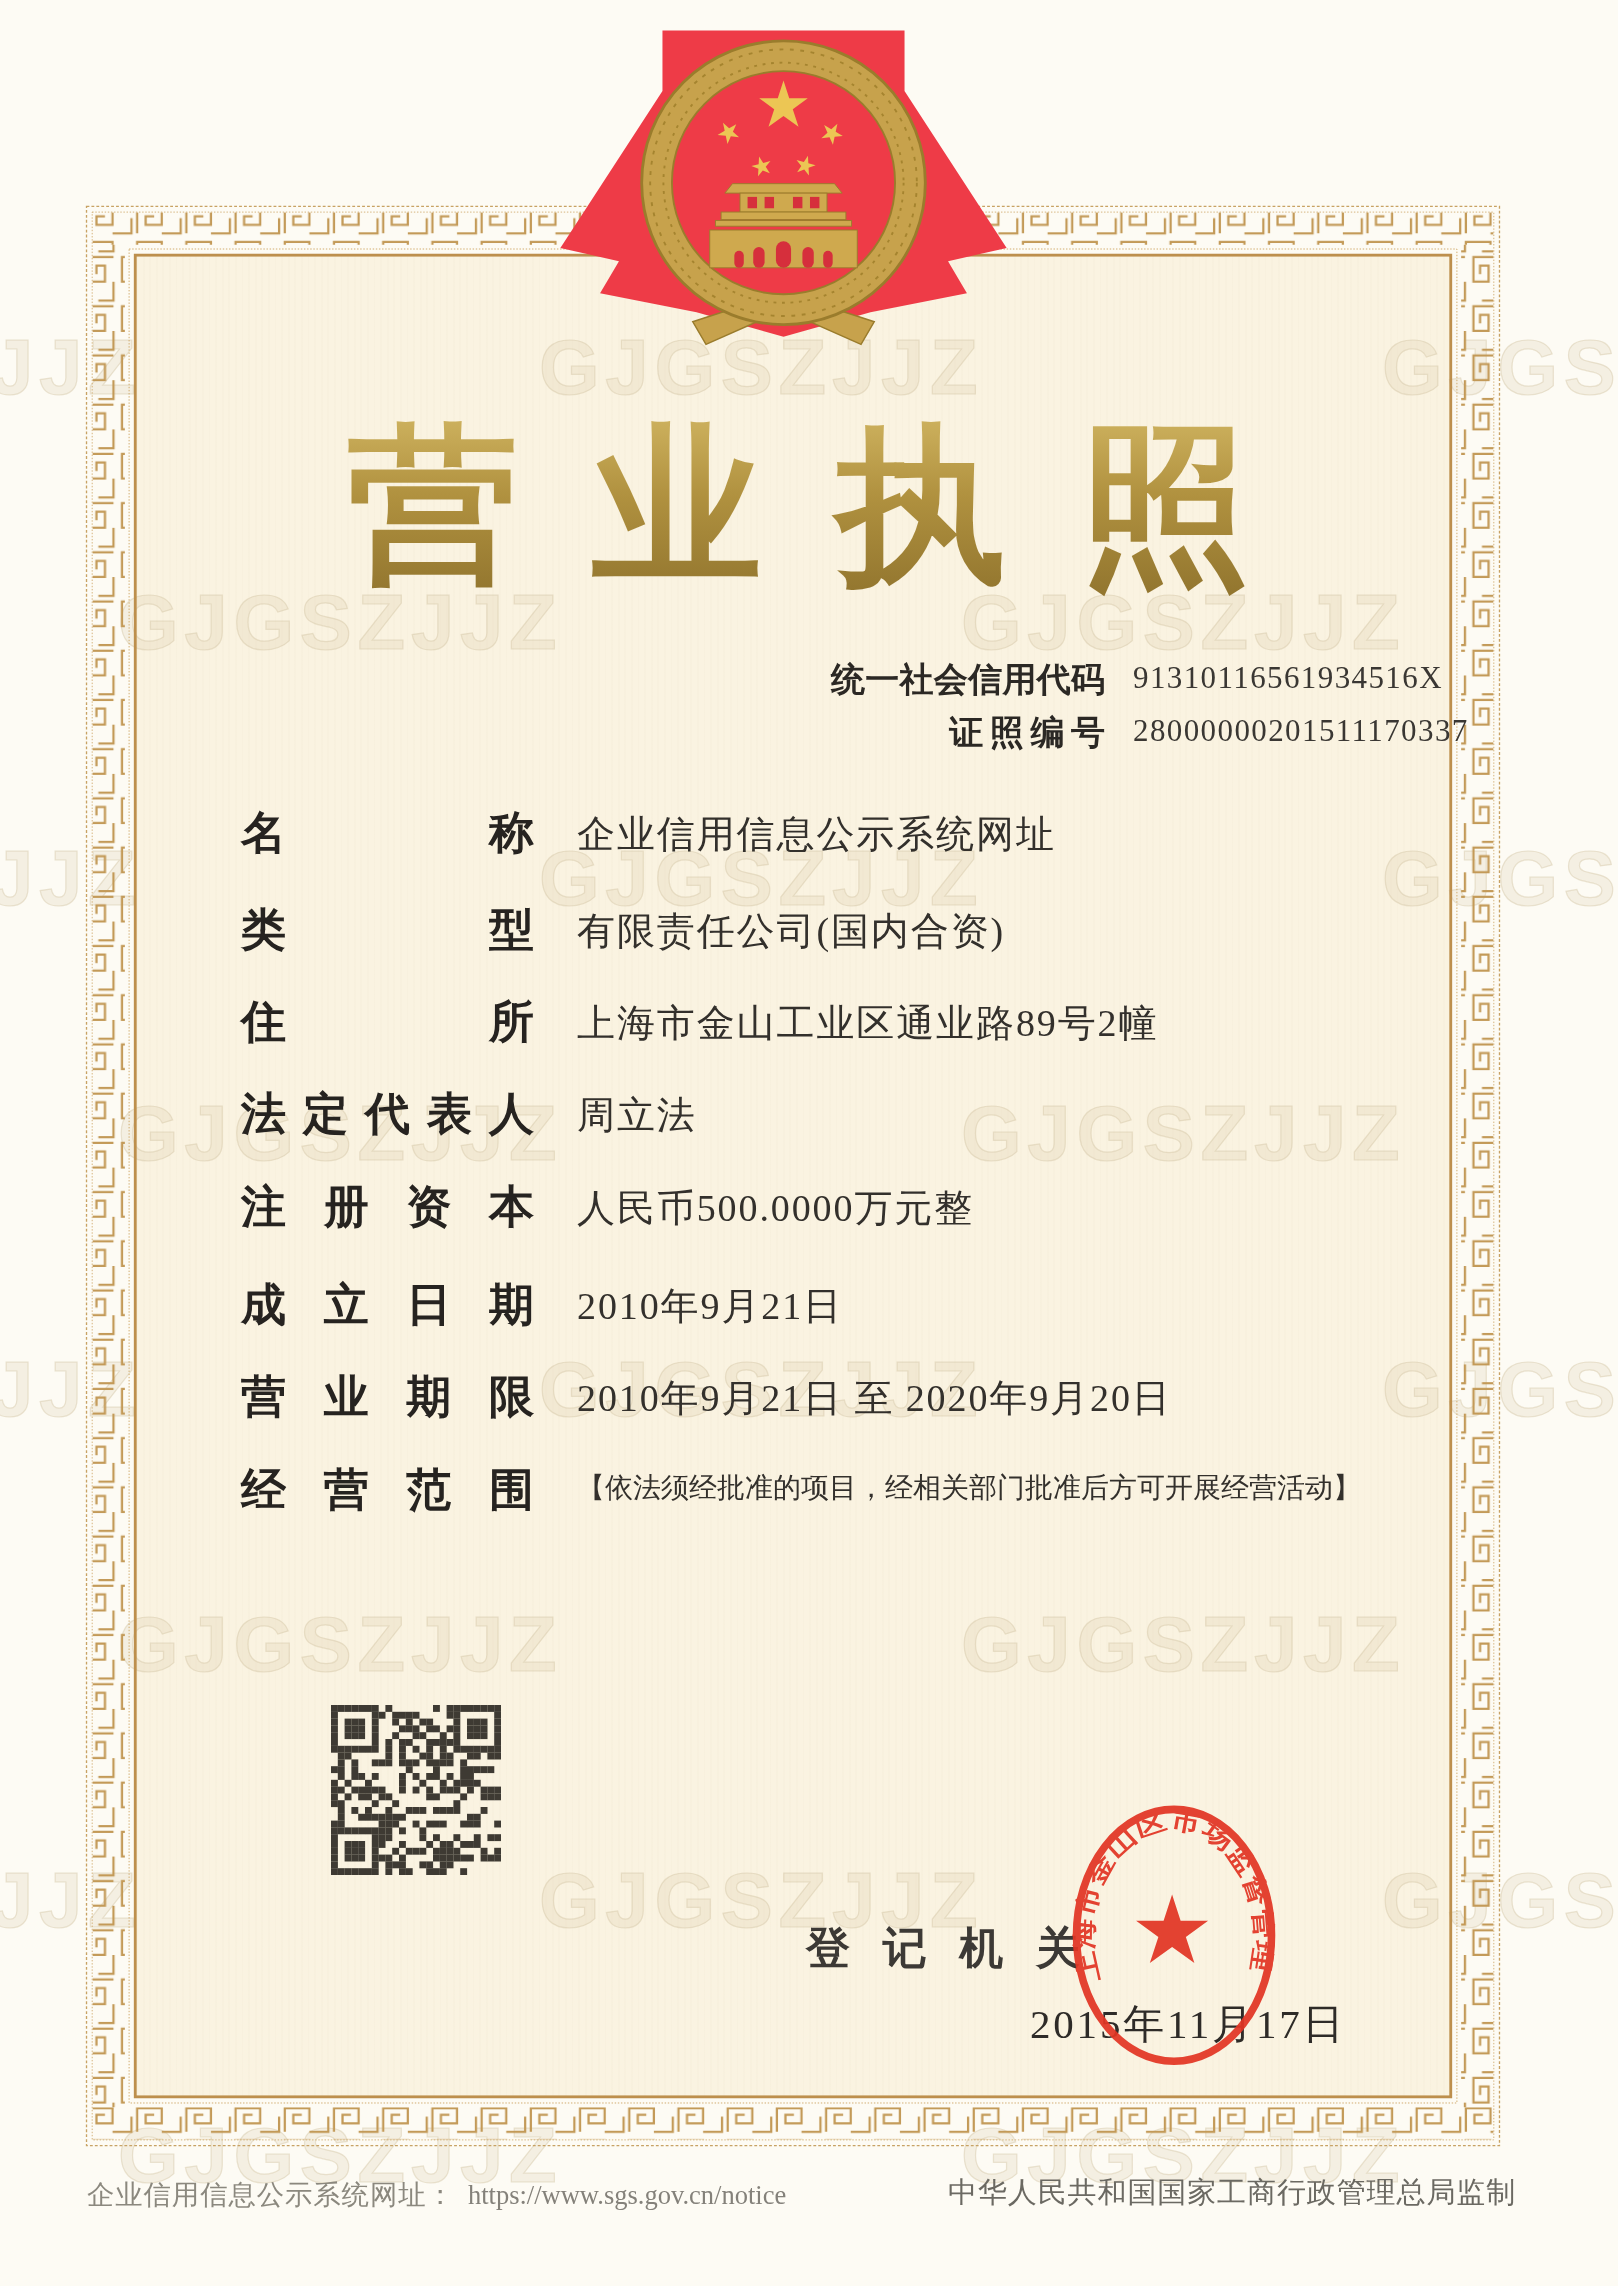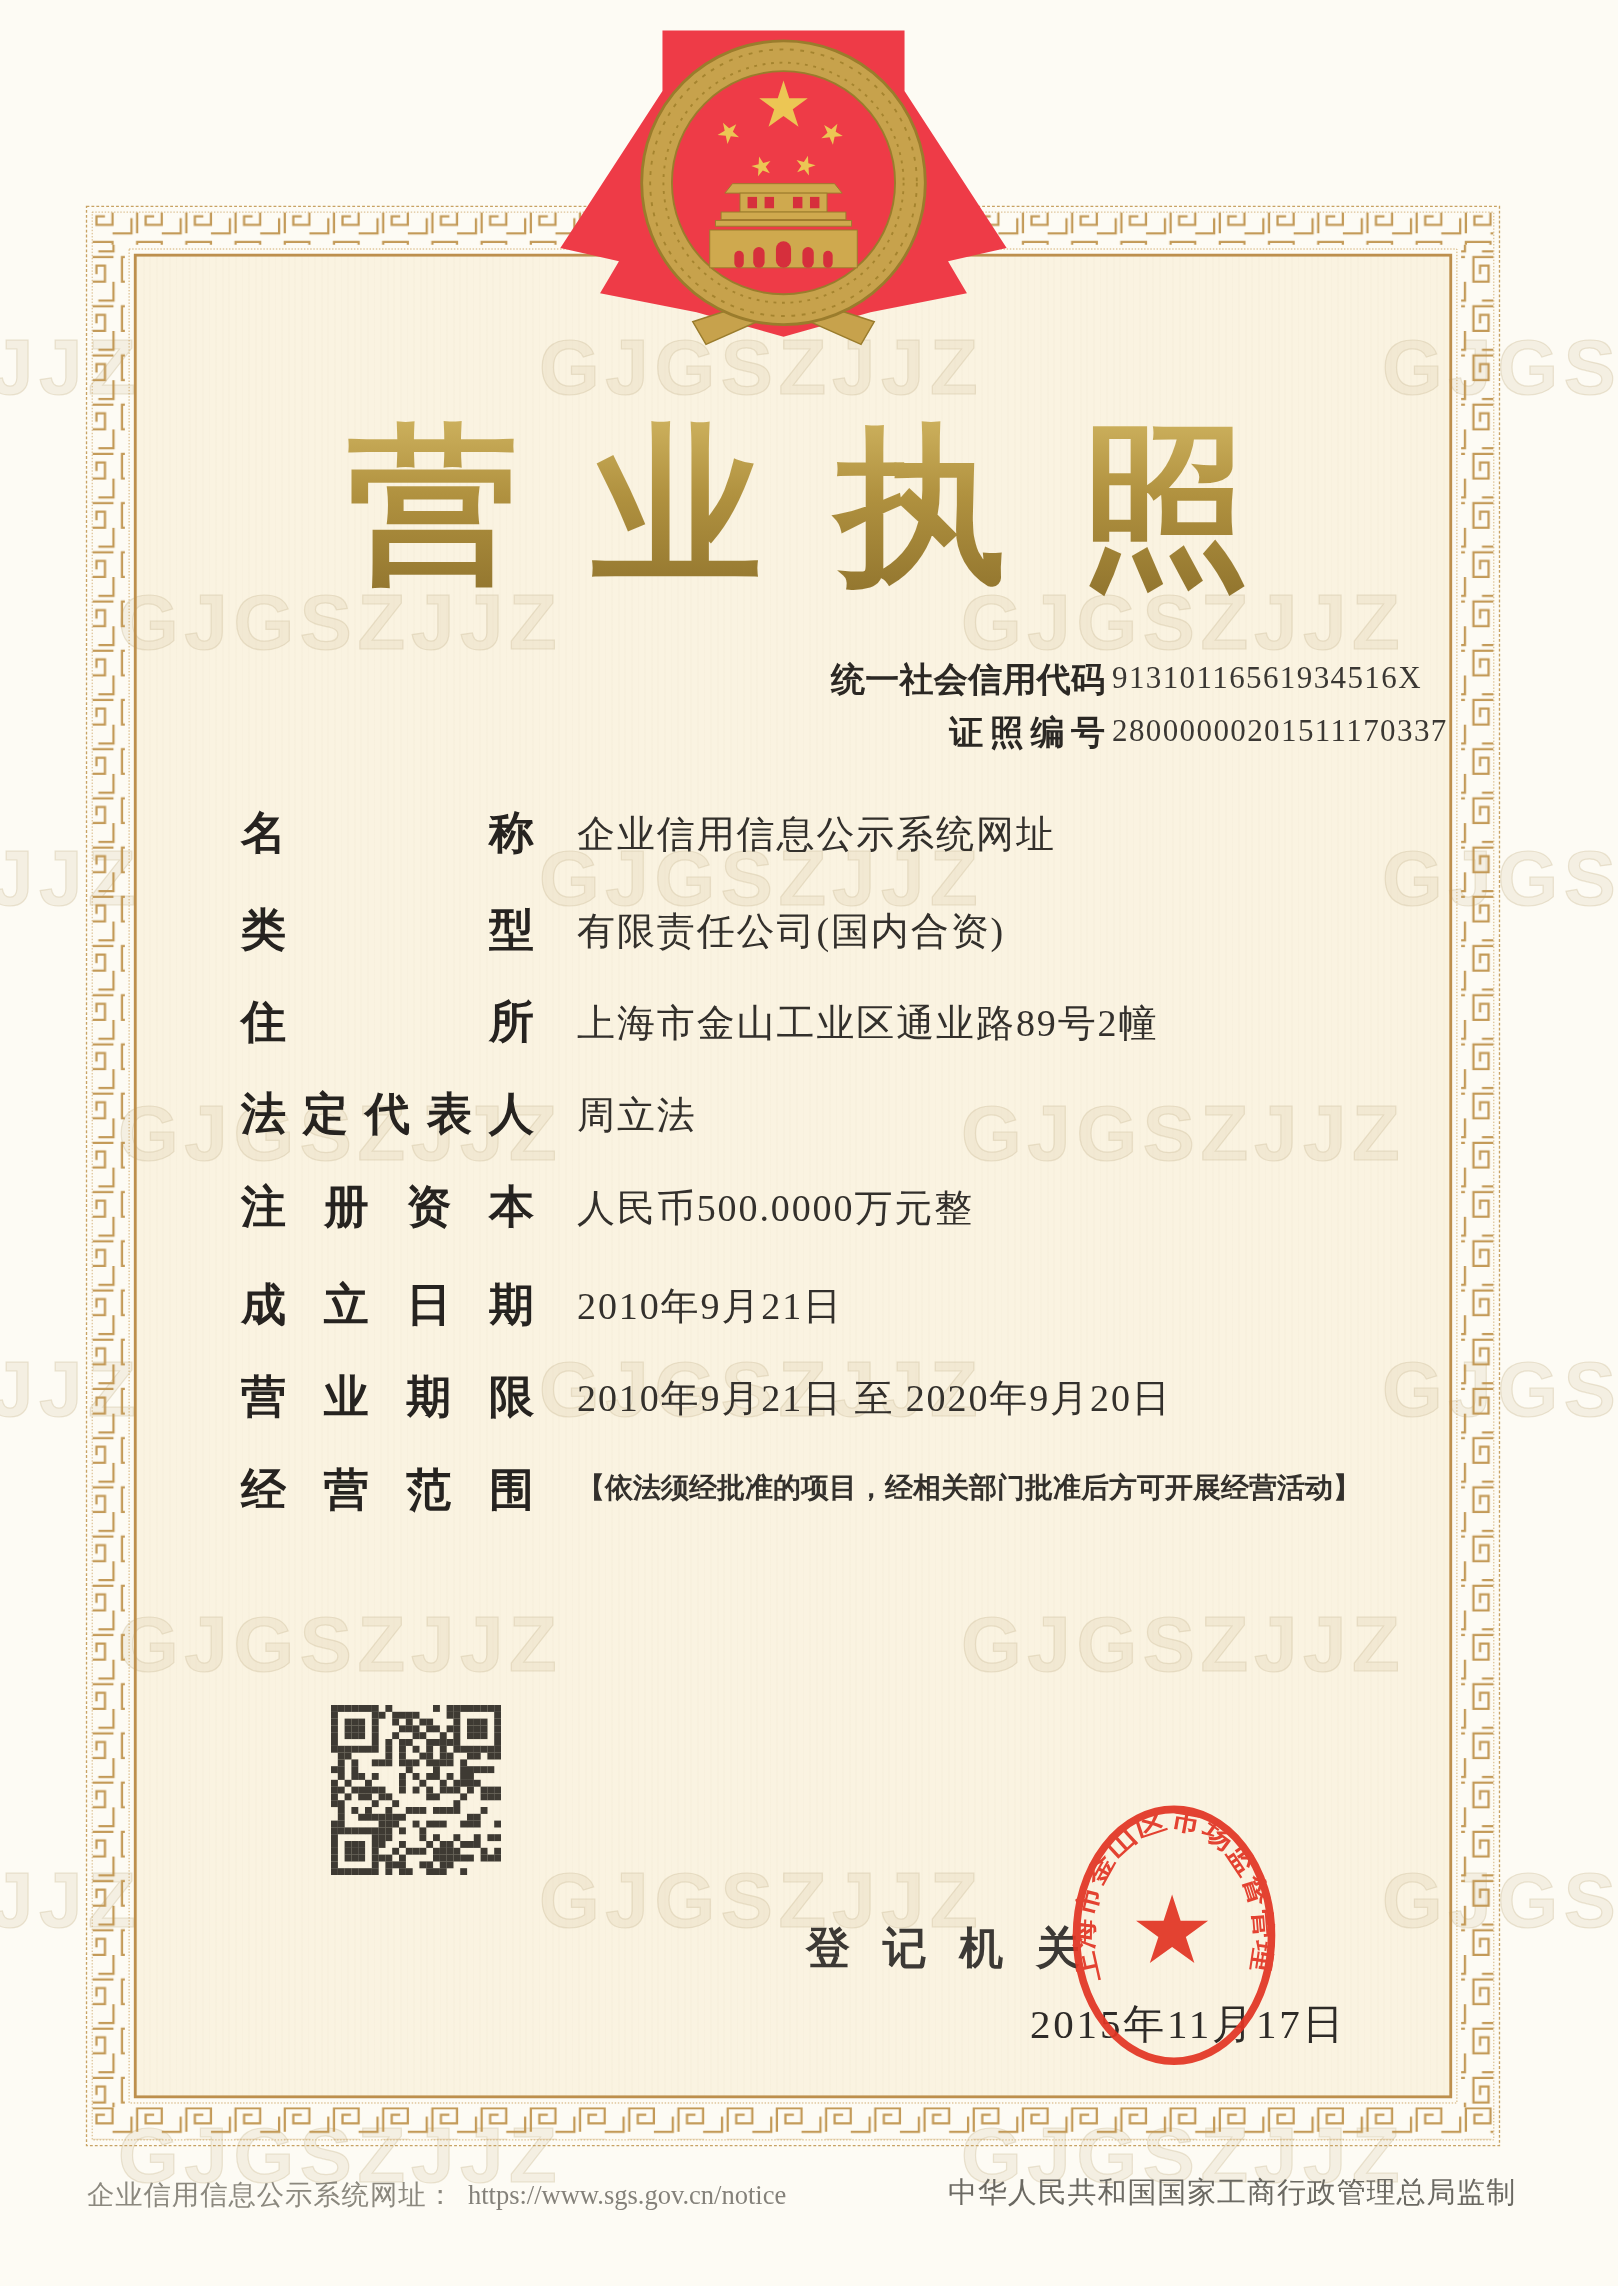--- a/index.html
+++ b/index.html
@@ -28,32 +28,32 @@
          font:700 170px "Liberation Sans",sans-serif;letter-spacing:74px;
          color:#a8893c;
          background:linear-gradient(180deg,#d6bb67 0%,#b0913f 45%,#8a6e2a 100%);
          -webkit-background-clip:text;background-clip:text;-webkit-text-fill-color:transparent;}
 
   
   .code-row{position:absolute;left:831px;display:flex;align-items:flex-start;}
   .code-label{width:274px;display:flex;justify-content:space-between;
               font:700 34px "Liberation Sans",sans-serif;color:#2b2824;}
   .code-label.short{justify-content:flex-end;gap:6.6px;}
-  .code-value{margin-left:7px;font:400 31px "Liberation Serif",serif;
+  .code-value{margin-left:28px;font:400 31px "Liberation Serif",serif;
               letter-spacing:1.4px;color:#3a3733;padding-top:2.8px;white-space:nowrap;}
 
   
   .field{position:absolute;left:0;top:0;width:1618px;}
   .field-label{position:absolute;left:241px;width:293px;display:flex;justify-content:space-between;
                font:700 45px "Liberation Sans",sans-serif;color:#262320;}
   .field-value{position:absolute;left:577px;top:5.7px;font:400 38px "Liberation Serif",serif;
                letter-spacing:1.9px;color:#33302c;white-space:nowrap;}
   .field.scope .field-value{font-size:28px;line-height:37px;width:784px;
                white-space:normal;letter-spacing:0;top:3.8px;}
-  .scope-note{margin-top:5.7px;font-weight:bold;}
+  .scope-note{margin-top:5.7px;}
 
   
   .reg-label{position:absolute;left:806px;top:1919px;width:274px;display:flex;justify-content:space-between;
              font:700 44px "Liberation Sans",sans-serif;color:#3c3935;}
   .reg-date{position:absolute;left:1030px;top:1997px;font:400 41px "Liberation Serif",serif;
             letter-spacing:2.8px;color:#2e2b28;white-space:nowrap;text-align:center;}
 
   
   .qr{position:absolute;left:331px;top:1705px;}
 

